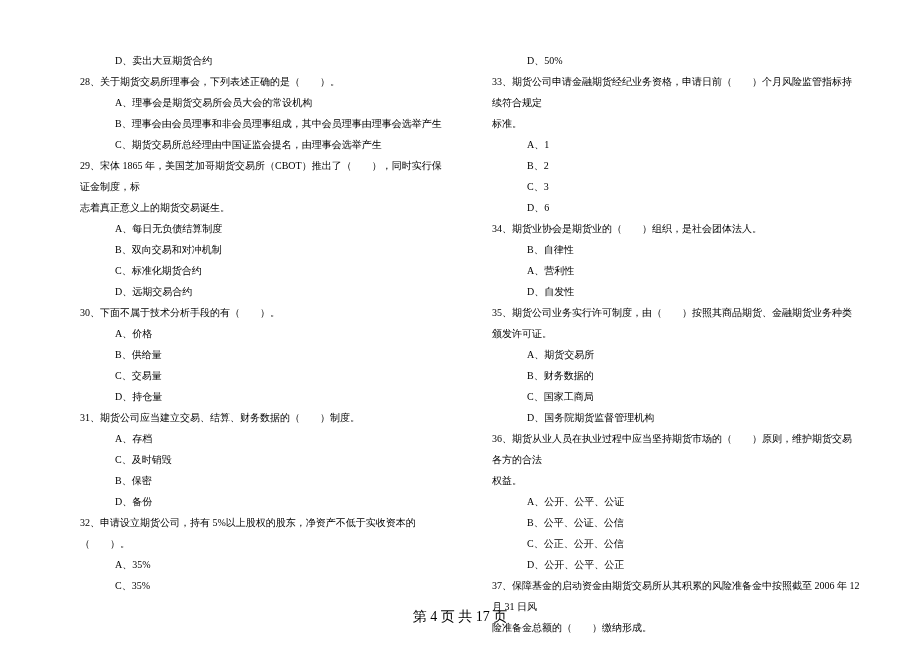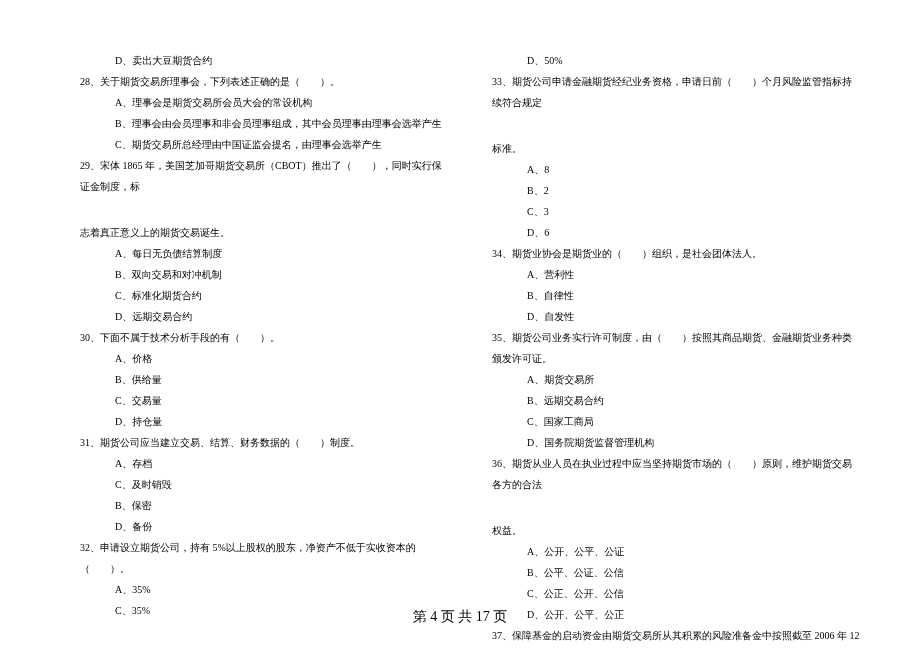--- a/index.html
+++ b/index.html
@@ -27,21 +27,20 @@
       line-height: 2.1;
     }
     .option {
       padding-left: 55px;
     }
     .question {
       padding-left: 20px;
     }
     .question-cont {
       padding-left: 20px;
-      margin-top: 25px;
     }
     .footer {
       position: absolute;
       bottom: 24px;
       left: 0;
       right: 0;
       text-align: center;
       font-size: 14px;
     }
   </style>
@@ -73,31 +72,31 @@
     <div class="option">D、备份</div>
     <div class="question">32、申请设立期货公司，持有 5%以上股权的股东，净资产不低于实收资本的（　　）。</div>
     <div class="option">A、35%</div>
     <div class="option">C、35%</div>
   </div>
 
   <div class="column">
     <div class="option">D、50%</div>
     <div class="question">33、期货公司申请金融期货经纪业务资格，申请日前（　　）个月风险监管指标持续符合规定</div>
     <div class="question-cont">标准。</div>
-    <div class="option">A、8</div>
+    <div class="option">A、1</div>
     <div class="option">B、2</div>
     <div class="option">C、3</div>
     <div class="option">D、6</div>
     <div class="question">34、期货业协会是期货业的（　　）组织，是社会团体法人。</div>
+    <div class="option">B、自律性</div>
     <div class="option">A、营利性</div>
-    <div class="option">B、自律性</div>
     <div class="option">D、自发性</div>
     <div class="question">35、期货公司业务实行许可制度，由（　　）按照其商品期货、金融期货业务种类颁发许可证。</div>
     <div class="option">A、期货交易所</div>
-    <div class="option">B、远期交易合约</div>
+    <div class="option">B、财务数据的</div>
     <div class="option">C、国家工商局</div>
     <div class="option">D、国务院期货监督管理机构</div>
     <div class="question">36、期货从业人员在执业过程中应当坚持期货市场的（　　）原则，维护期货交易各方的合法</div>
     <div class="question-cont">权益。</div>
     <div class="option">A、公开、公平、公证</div>
     <div class="option">B、公平、公证、公信</div>
     <div class="option">C、公正、公开、公信</div>
     <div class="option">D、公开、公平、公正</div>
     <div class="question">37、保障基金的启动资金由期货交易所从其积累的风险准备金中按照截至 2006 年 12 月 31 日风</div>
     <div class="question-cont">险准备金总额的（　　）缴纳形成。</div>

